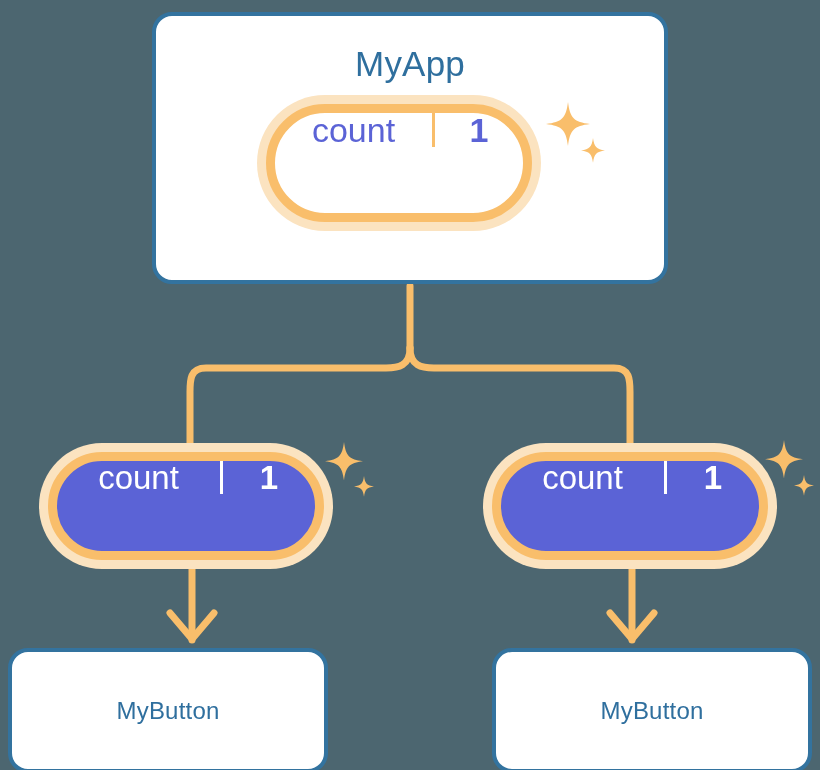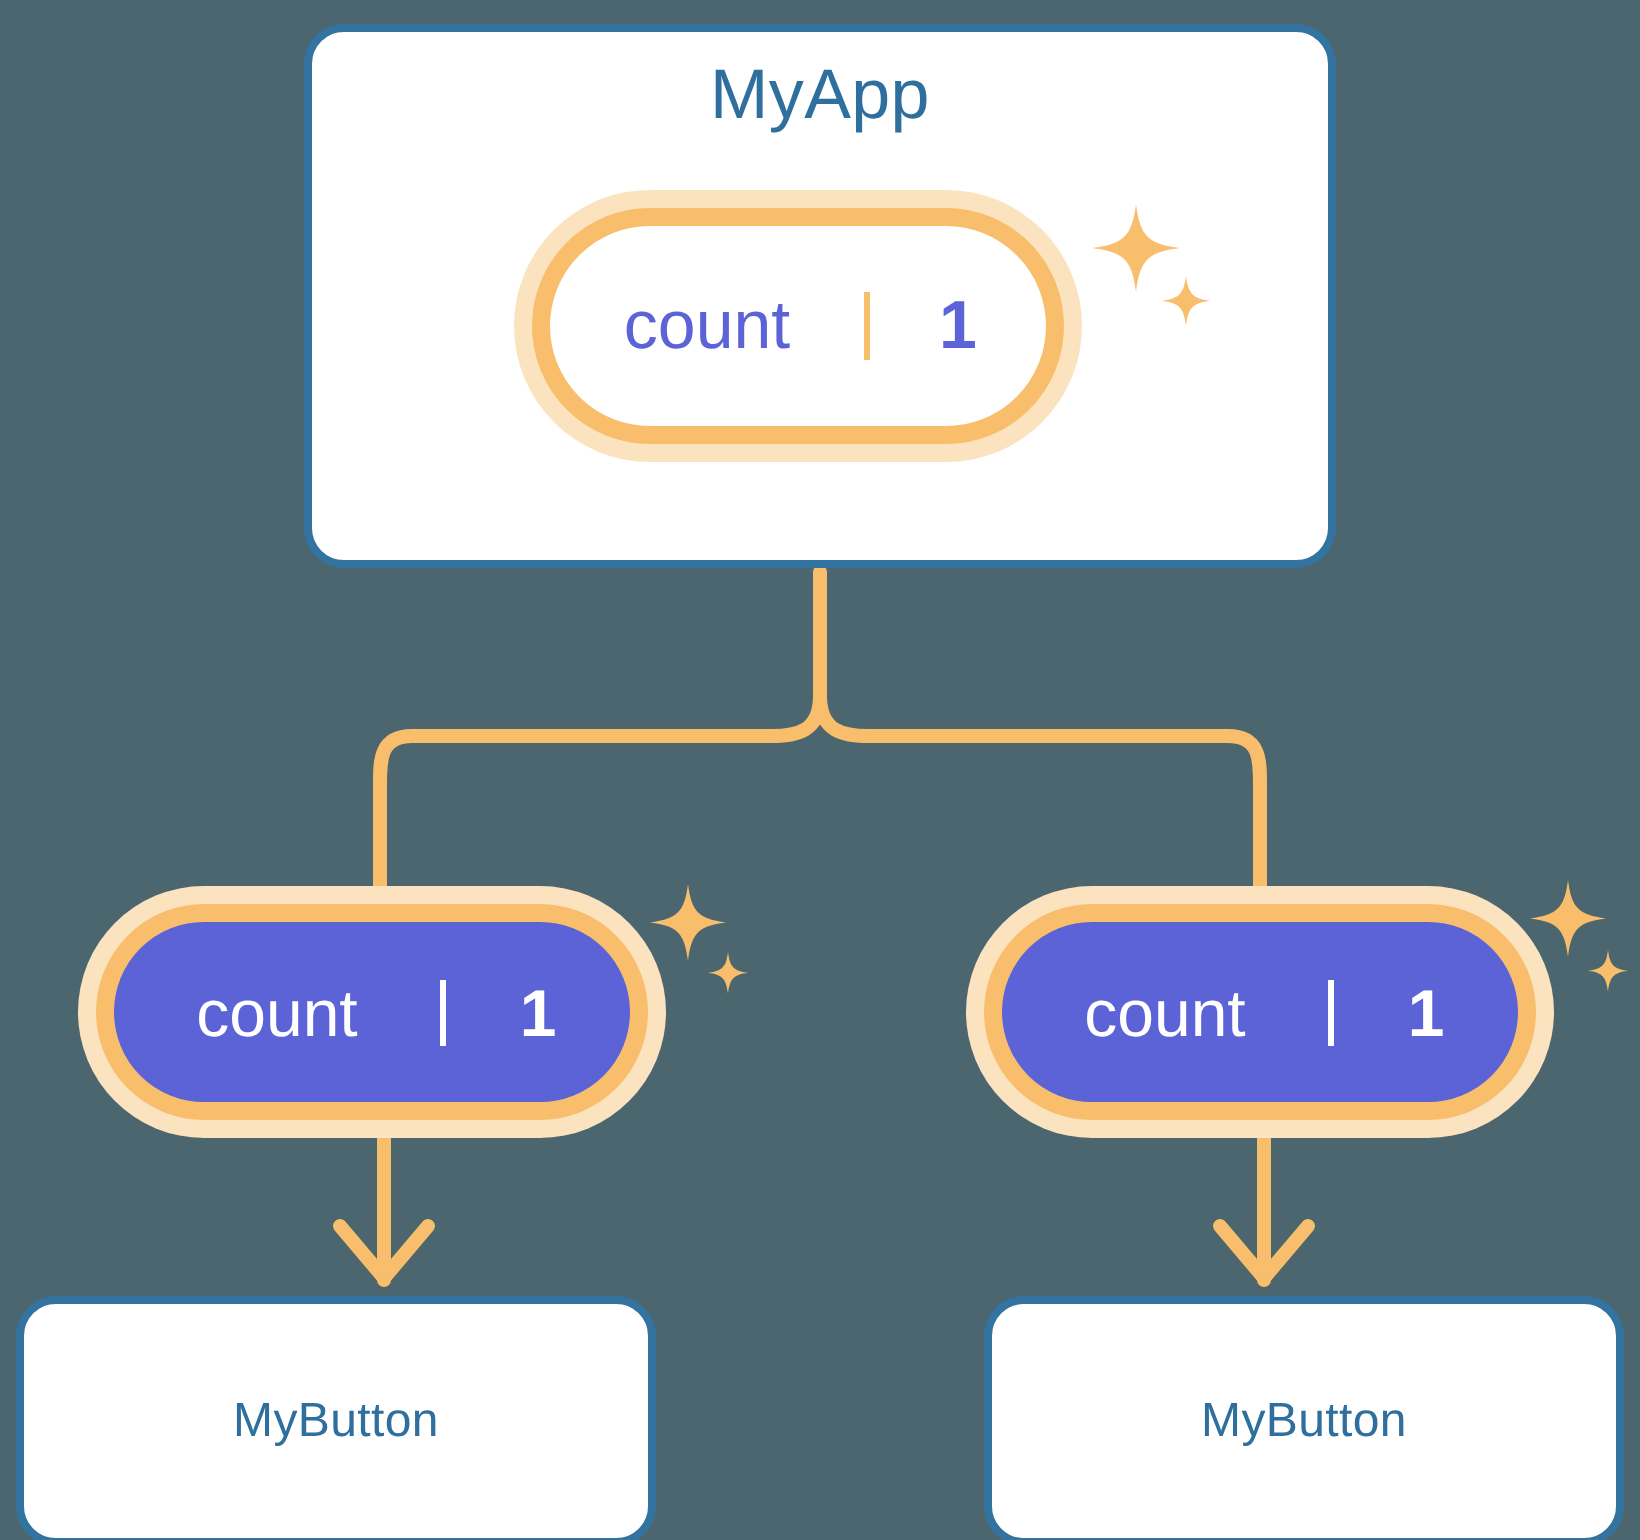--- a/index.html
+++ b/index.html
@@ -30,42 +30,42 @@
     letter-spacing:.2px;
     text-align:center;
     line-height:1;
   }
 
   
   #app-card{
     left:152px;top:12px;width:516px;height:272px;
     border-radius:20px;
   }
-  #app-card .card-title{padding-top:14px;}
+  #app-card .card-title{padding-top:30px;}
 
   
   .leaf-card{
     width:320px;height:125px;
     border-radius:20px;
     display:flex;align-items:center;justify-content:center;
   }
   #leaf-left{left:8px;top:648px;}
   #leaf-right{left:492px;top:648px;}
   .leaf-card .card-title{font-size:24px;}
 
   
   .pill-wrap{
     position:absolute;
     display:inline-block;
     z-index:4;
   }
   .pill{
     position:relative;
     display:flex;
-    align-items:center;
+    align-items:flex-start;
     box-sizing:border-box;
     border:9px solid #F9BE6B;
     border-radius:999px;
     
     box-shadow:0 0 0 9px #FBE3C0;
     overflow:hidden;
   }
   .pill-key,.pill-val{
     display:flex;align-items:center;justify-content:center;
     box-sizing:border-box;

